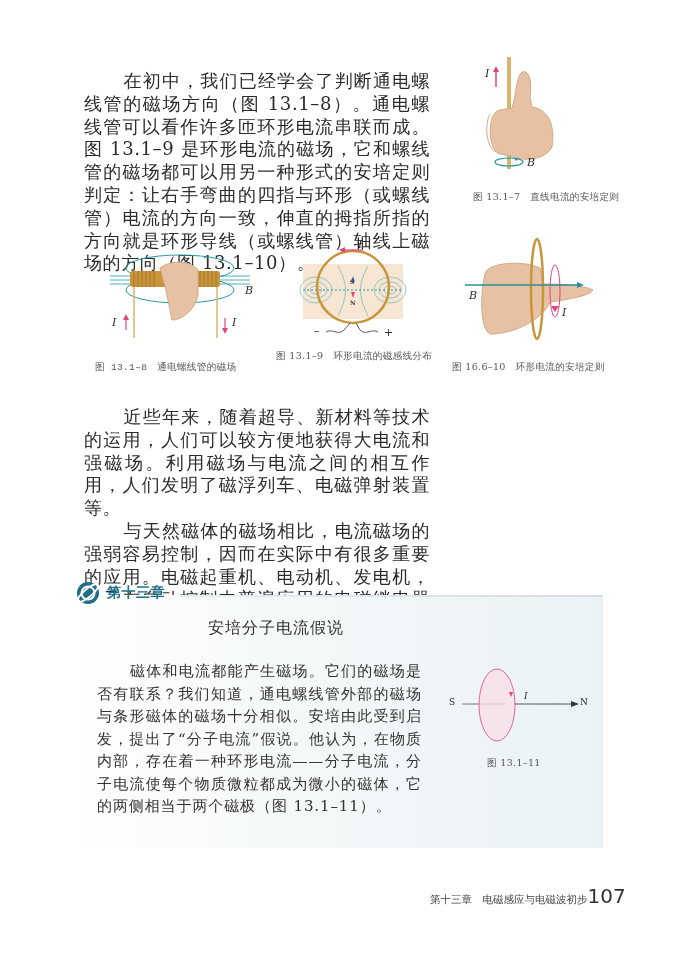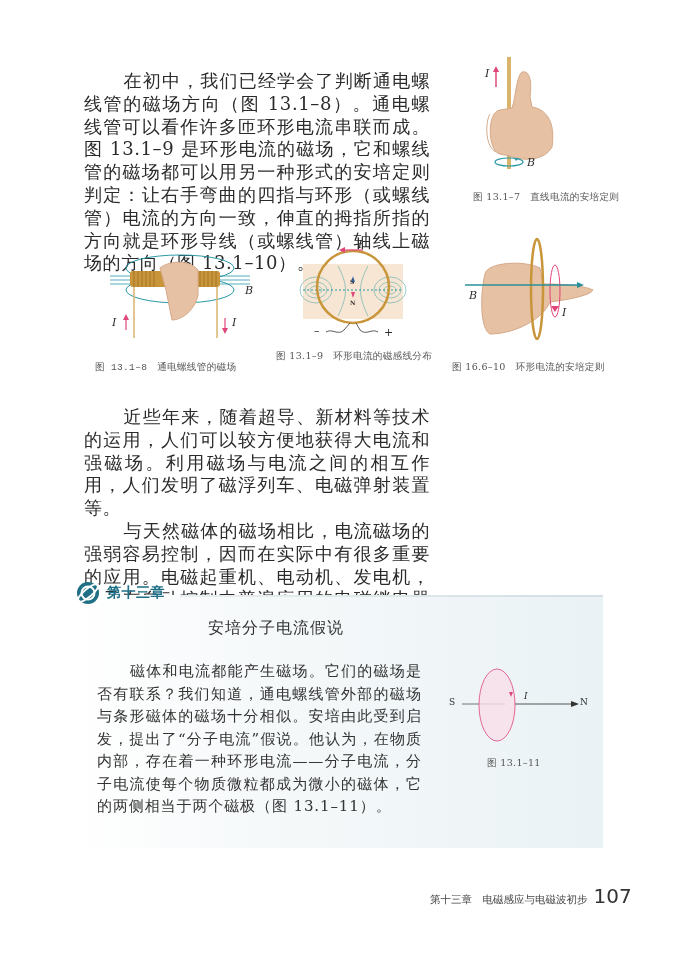--- a/index.html
+++ b/index.html
@@ -31,21 +31,21 @@
     position: absolute; left: 208px; top: 618px; font-family: Liberation Serif, serif;
     font-size: 16px; color: #333; letter-spacing: 1px;
   }
   .callout-body {
     position: absolute; left: 97px; top: 660px; width: 325px;
     font-size: 15px; line-height: 22.5px; letter-spacing: 0.9px; color: #333; text-align: justify;
   }
   .callout-body p { margin: 0; text-indent: 2.2em; }
   .footer {
     position: absolute; top: 884px; left: 430px; font-size: 10.5px; color: #444; white-space: nowrap;
-    display: flex; align-items: baseline; gap: 6px;
+    display: flex; align-items: baseline; 
   }
   .page-num { font-family: "DejaVu Sans", "Liberation Sans", sans-serif; font-size: 20px; color: #333; }
 </style>
 </head>
 <body>
 
 <div class="abs para" style="left:84px; top:70px; width:346px;">
   <p>在初中，我们已经学会了判断通电螺线管的磁场方向（图 13.1–8）。通电螺线管可以看作许多匝环形电流串联而成。图 13.1–9 是环形电流的磁场，它和螺线管的磁场都可以用另一种形式的安培定则判定：让右手弯曲的四指与环形（或螺线管）电流的方向一致，伸直的拇指所指的方向就是环形导线（或螺线管）轴线上磁场的方向（图 13.1–10）。</p>
 </div>
 

